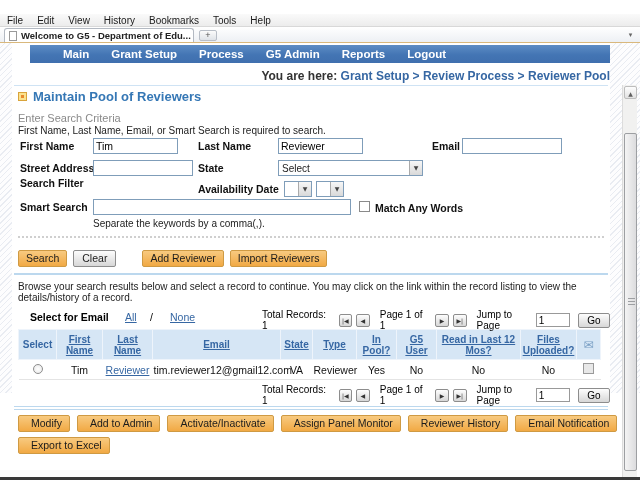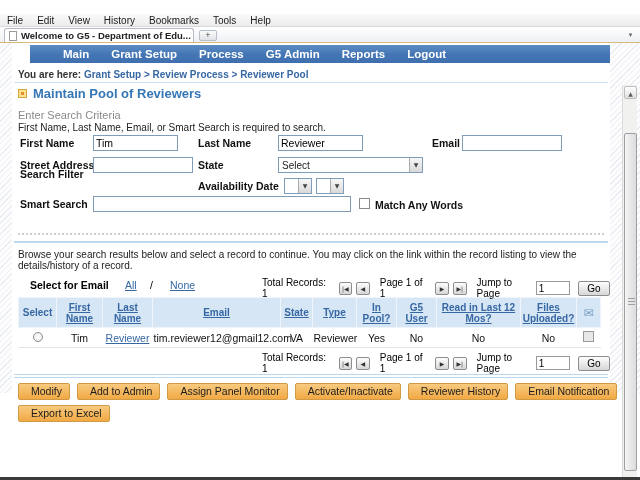--- a/index.html
+++ b/index.html
@@ -37,21 +37,21 @@
   
   #browser-content { position:absolute; top:42px; left:0; width:640px; height:351px;
     border-top:1px solid #d9b87c;
     background:repeating-linear-gradient(135deg,#fdfdfe 0px,#fdfdfe 3px,#e9ecf2 3px,#e9ecf2 4px); }
   #page-white { position:absolute; left:12px; top:0; width:598px; height:435px; background:#fff; }
 
   #navbar { margin:2px 0 0 18px; height:18px; background:linear-gradient(#5d8cc4,#4375b4 55%,#3f6fae);
     display:flex; align-items:center; padding-left:22px; }
   .nav-item { color:#fff; font-size:11.5px; font-weight:bold; padding:0 11px; line-height:18px; }
 
-  #breadcrumb { margin:6px 0 0 6px; font-size:10px; }
+  #breadcrumb { margin:6px 0 0 6px; font-size:12px;text-align:right; }
   #breadcrumb .bc-label { color:#333; font-weight:bold; }
   #breadcrumb .bc-path { color:#3667a3; font-weight:bold; }
 
   #panel-top { margin:2px 2px 0 2px; border-top:1px solid #cfe3f4; }
   #page-heading { height:16px; display:flex; align-items:center; margin:2px 0 0 6px; }
   .heading-icon { width:9px; height:9px; background:#fbe38f; border:1px solid #d9a43b; margin-right:6px; position:relative; }
   .heading-icon::after { content:""; position:absolute; left:2px; top:2px; width:3px; height:3px; background:#e98b2e; }
   #page-heading .txt { font-size:13px; font-weight:bold; color:#3577b5; }
 
   .criteria-head { margin:8px 0 0 6px; font-size:11px; color:#8a8a8a; }
@@ -193,38 +193,46 @@
         <input class="tbox" style="left: 450px; top: 0px; width: 100px;" value="">
 
         <span class="flabel" style="left:8px;top:24px;">Street Address</span>
         <input class="tbox" style="left: 81px; top: 22px; width: 100px;" value="">
         <span class="flabel" style="left:186px;top:24px;">State</span>
         <div class="fakeselect" style="left:266px;top:22px;width:145px;">
           <span class="val">Select</span>
           <span class="dd-btn">▼</span>
         </div>
 
-        <span class="flabel" style="left:8px;top:33px;">Search Filter</span>
+        <span class="flabel" style="left:8px;top:39px;">Search Filter</span>
         <span class="flabel" style="left:186px;top:45px;">Availability Date</span>
         <div class="fakeselect" style="left:272px;top:43px;width:28px;">
           <span class="dd-btn">▼</span>
         </div>
         <div class="fakeselect" style="left:304px;top:43px;width:28px;">
           <span class="dd-btn">▼</span>
         </div>
 
         <span class="flabel" style="left:8px;top:63px;">Smart Search</span>
         <input class="tbox" style="left: 81px; top: 61px; width: 258px;" value="">
         <span class="cbox" style="left:347px;top:63px;"></span>
         <span class="flabel" style="left:363px;top:64px;">Match Any Words</span>
 
+        <span style="position:absolute;left:81px;top:80px;font-size:10px;color:#222;">Separate the keywords by a comma(,).</span>
       </div>
 
       <div class="dotted-sep"></div>
 
+      <div class="btn-row">
+        <button class="obtn">Search</button>
+        <button class="gbtn">Clear</button>
+        <span class="gap"></span>
+        <button class="obtn">Add Reviewer</button>
+        <button class="obtn">Import Reviewers</button>
+      </div>
 
       <div class="blue-hr"></div>
 
       <div class="browse-note">Browse your search results below and select a record to continue. You may click on the link within the record listing to view the details/history of a record.</div>
 
       <div class="select-row">
         <span class="sel-email-label">Select for Email</span>
         <span class="lnk sel-all">All</span>
         <span class="sel-slash">/</span>
         <span class="lnk sel-none">None</span>
@@ -297,22 +305,22 @@
           <input class="jump-input" value="1" style="">
           <span class="gobtn">Go</span>
         </span>
       </div>
 
       <div class="double-hr"></div>
 
       <div class="actions">
         <button class="obtn">Modify</button>
         <button class="obtn">Add to Admin</button>
+        <button class="obtn">Activate/Inactivate</button>
         <button class="obtn">Assign Panel Monitor</button>
-        <button class="obtn">Activate/Inactivate</button>
         <button class="obtn">Reviewer History</button>
         <button class="obtn">Email Notification</button>
       </div>
       <div class="actions">
         <button class="obtn">Export to Excel</button>
       </div>
 
       <div id="footer">
         
         

